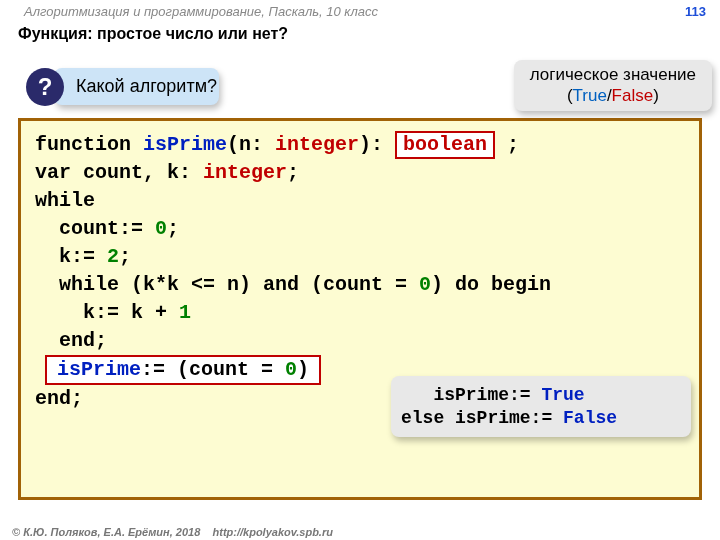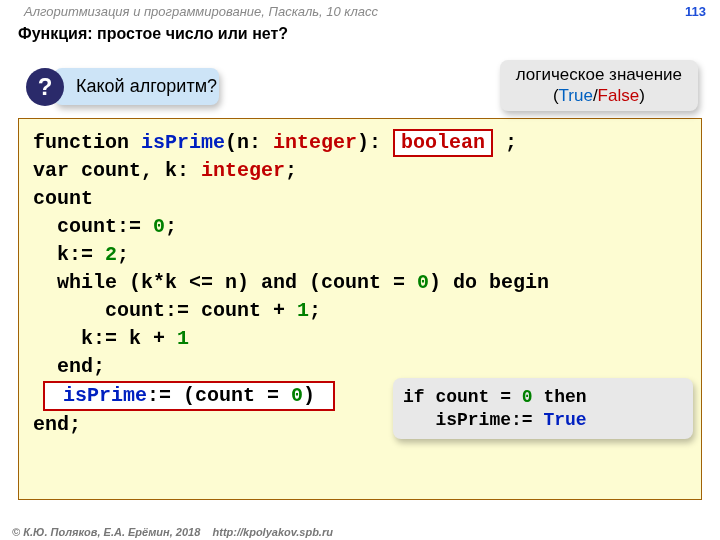--- a/index.html
+++ b/index.html
@@ -3,27 +3,27 @@
 <meta charset="utf-8">
 <style>
   * { box-sizing: border-box; margin: 0; padding: 0; }
   body { width: 720px; height: 540px; font-family: Arial, sans-serif; background: #fff; position: relative; overflow: hidden; }
   .header-bar { color: #888; font-style: italic; font-size: 13px; padding: 4px 24px; }
   .page-num { position: absolute; top: 4px; right: 14px; font-weight: bold; font-size: 13px; color: #1d4ed8; font-style: normal; }
   .title { font-size: 16px; font-weight: bold; padding: 2px 18px 6px; }
   .q-badge { position: absolute; left: 26px; top: 68px; width: 38px; height: 38px; background: #2a2a6a; border-radius: 50%; display: flex; align-items: center; justify-content: center; z-index: 5; }
   .q-badge span { color: #fff; font-size: 24px; font-weight: bold; }
   .q-bubble { position: absolute; left: 54px; top: 68px; background: #cde4f7; border-radius: 8px; padding: 8px 2px 8px 22px; font-size: 18px; box-shadow: 2px 4px 6px rgba(0,0,0,0.25); z-index: 3; }
-  .logic-bubble { position: absolute; right: 22px; top: 60px; background: #e8e8e8; border-radius: 8px; padding: 4px 16px; font-size: 17px; text-align: center; box-shadow: 2px 4px 6px rgba(0,0,0,0.25); z-index: 3; line-height: 1.25; }
-  .code-block { position: absolute; left: 18px; top: 118px; width: 684px; height: 382px; background: #fdfcd2; border: 1px solid #a16207; padding: 10px 14px; font-family: "Courier New", monospace; font-size: 20px; font-weight: bold; line-height: 1.4; }
+  .logic-bubble { position: absolute; right: 8px; top: 60px; background: #e8e8e8; border-radius: 8px; padding: 4px 16px; font-size: 17px; text-align: center; box-shadow: 2px 4px 6px rgba(0,0,0,0.25); z-index: 3; line-height: 1.25; }
+  .code-block { position: absolute; left: 18px; top: 118px; width: 684px; height: 382px; background: #fdfcd2; border: 3px solid #a16207; padding: 10px 14px; font-family: "Courier New", monospace; font-size: 20px; font-weight: bold; line-height: 1.4; }
   .kw-blue { color: #0020c0; }
   .kw-red { color: #c00000; }
   .kw-green { color: #008000; }
   .boolean-box { display: inline-block; background: #fff; border: 2px solid #c00000; padding: 0 6px; color: #c00000; line-height: 1.2; }
-  .isprime-box { display: inline-block; background: #fff; border: 2px solid #c00000; padding: 0 18px; margin-left: 10px; line-height: 1.3; }
+  .isprime-box { display: inline-block; background: #fff; border: 2px solid #c00000; padding: 0 10px; margin-left: 10px; line-height: 1.3; }
   .alt-bubble { position: absolute; right: 8px; bottom: 60px; width: 300px; background: #e8e8e8; border-radius: 8px; padding: 8px 10px; font-family: "Courier New", monospace; font-size: 18px; font-weight: bold; box-shadow: 2px 4px 6px rgba(0,0,0,0.25); z-index: 6; line-height: 1.25; }
   .footer { position: absolute; bottom: 2px; left: 12px; font-size: 11px; font-style: italic; color: #777; font-weight: bold; }
   .blue { color: #0060c0; }
   .red { color: #c00000; }
 </style>
 </head>
 <body>
 
 <div class="header-bar">
   <span>Алгоритмизация и программирование, Паскаль, 10 класс</span>
@@ -38,31 +38,30 @@
 <div class="q-bubble">Какой алгоритм?</div>
 
 <div class="logic-bubble">
   <span>логическое значение</span><br>
   <span>(</span><span class="blue">True</span><span>/</span><span class="red">False</span><span>)</span>
 </div>
 
 <div class="code-block">
   <div><span>function </span><span class="kw-blue">isPrime</span><span>(n: </span><span class="kw-red">integer</span><span>): </span><span class="boolean-box">boolean</span><span> ;</span></div>
   <div><span>var count, k: </span><span class="kw-red">integer</span><span>;</span></div>
-  <div>count</div>
+  <div>while</div>
   <div style="white-space:pre;"><span>  count:= </span><span class="kw-green">0</span><span>;</span></div>
   <div style="white-space:pre;"><span>  k:= </span><span class="kw-green">2</span><span>;</span></div>
   <div style="white-space:pre;"><span>  while (k*k &lt;= n) and (count = </span><span class="kw-green">0</span><span>) do begin</span></div>
-  <div style="white-space:pre;"><span>      count:= count + </span><span class="kw-green">1</span><span>;</span></div>
   <div style="white-space:pre;"><span>    k:= k + </span><span class="kw-green">1</span></div>
   <div style="white-space:pre;">  end;</div>
   <div><span class="isprime-box"><span class="kw-blue">isPrime</span><span>:= (count = </span><span class="kw-green">0</span><span>)</span></span></div>
   <div>end;</div>
 
   <div class="alt-bubble">
-    <div><span>if count = </span><span class="kw-green">0</span><span> then</span></div>
     <div style="white-space:pre;"><span>   isPrime:= </span><span class="kw-blue">True</span></div>
+    <div><span>else isPrime:= </span><span class="kw-blue">False</span></div>
   </div>
 </div>
 
 <div class="footer">
   <span>© К.Ю. Поляков, Е.А. Ерёмин, 2018</span>&nbsp;&nbsp;&nbsp;&nbsp;<span>http://kpolyakov.spb.ru</span>
 </div>
 
 </body></html>

